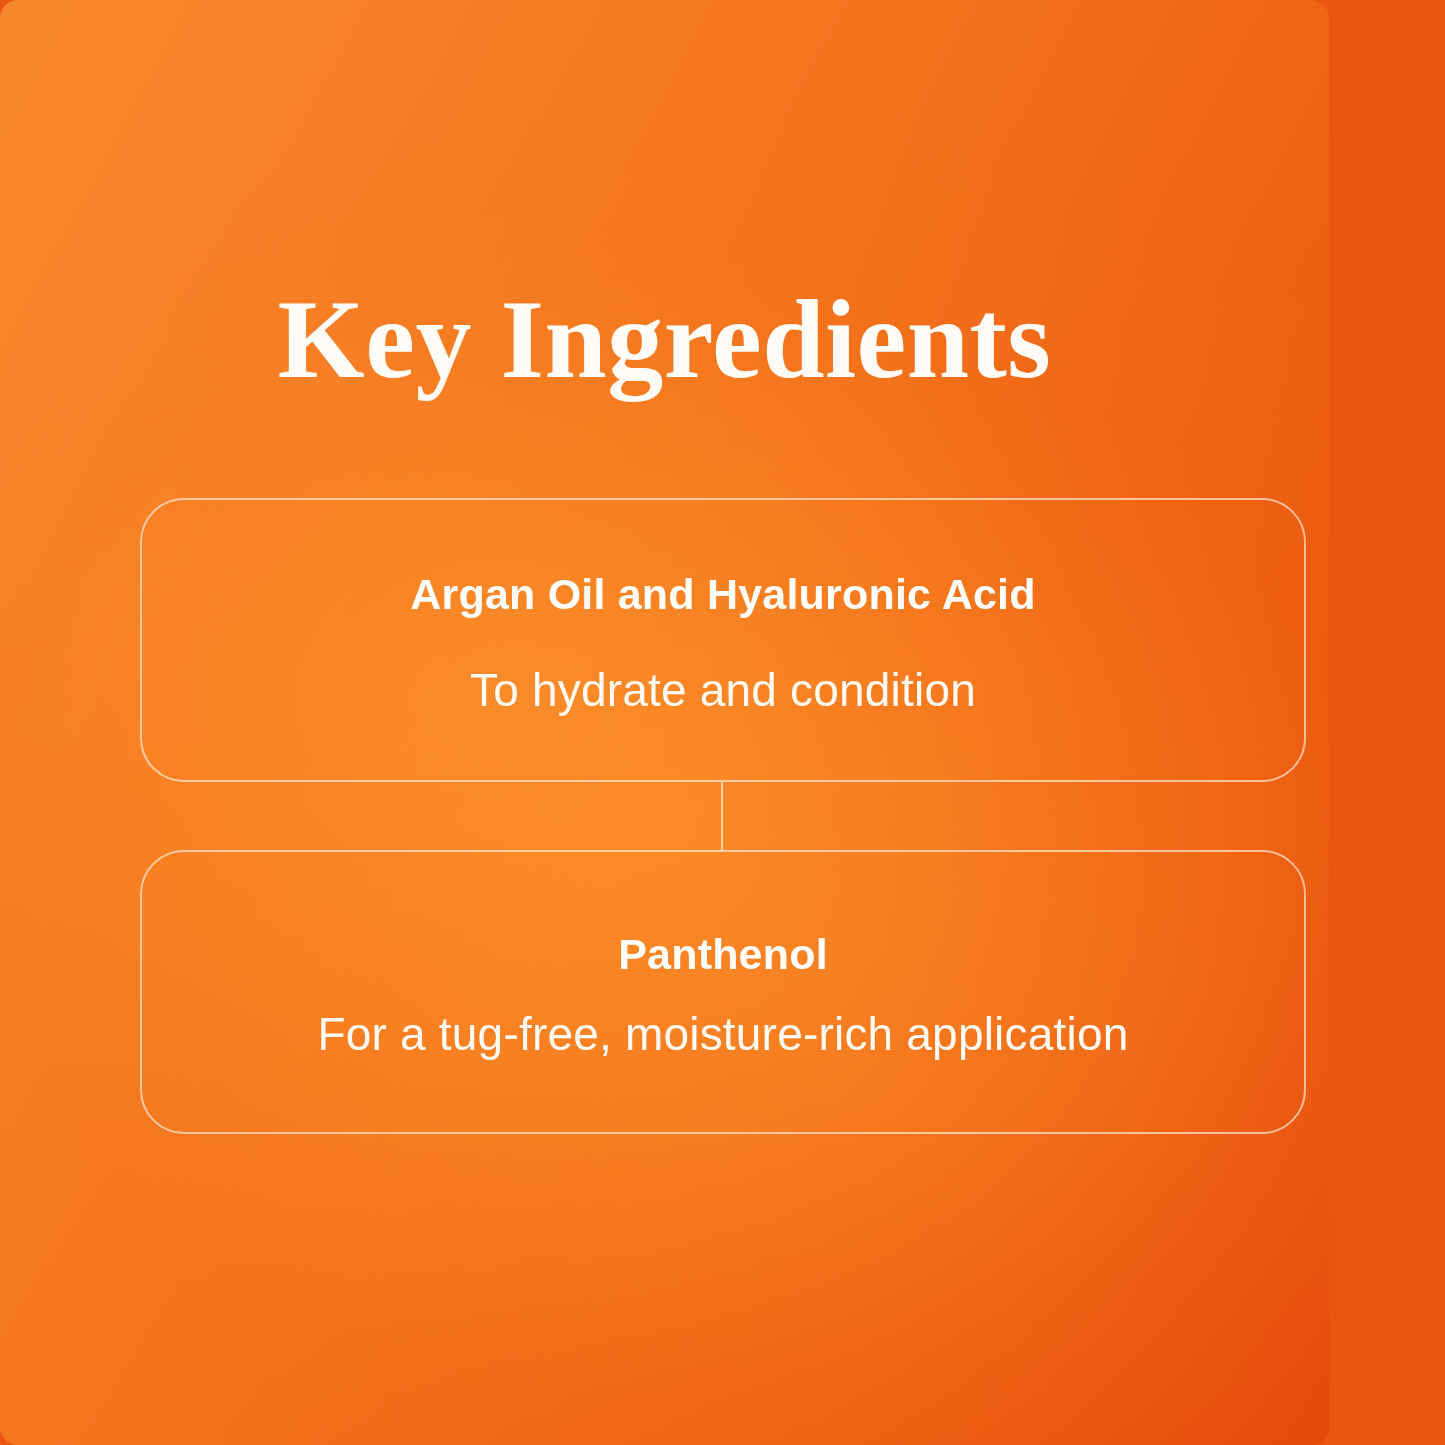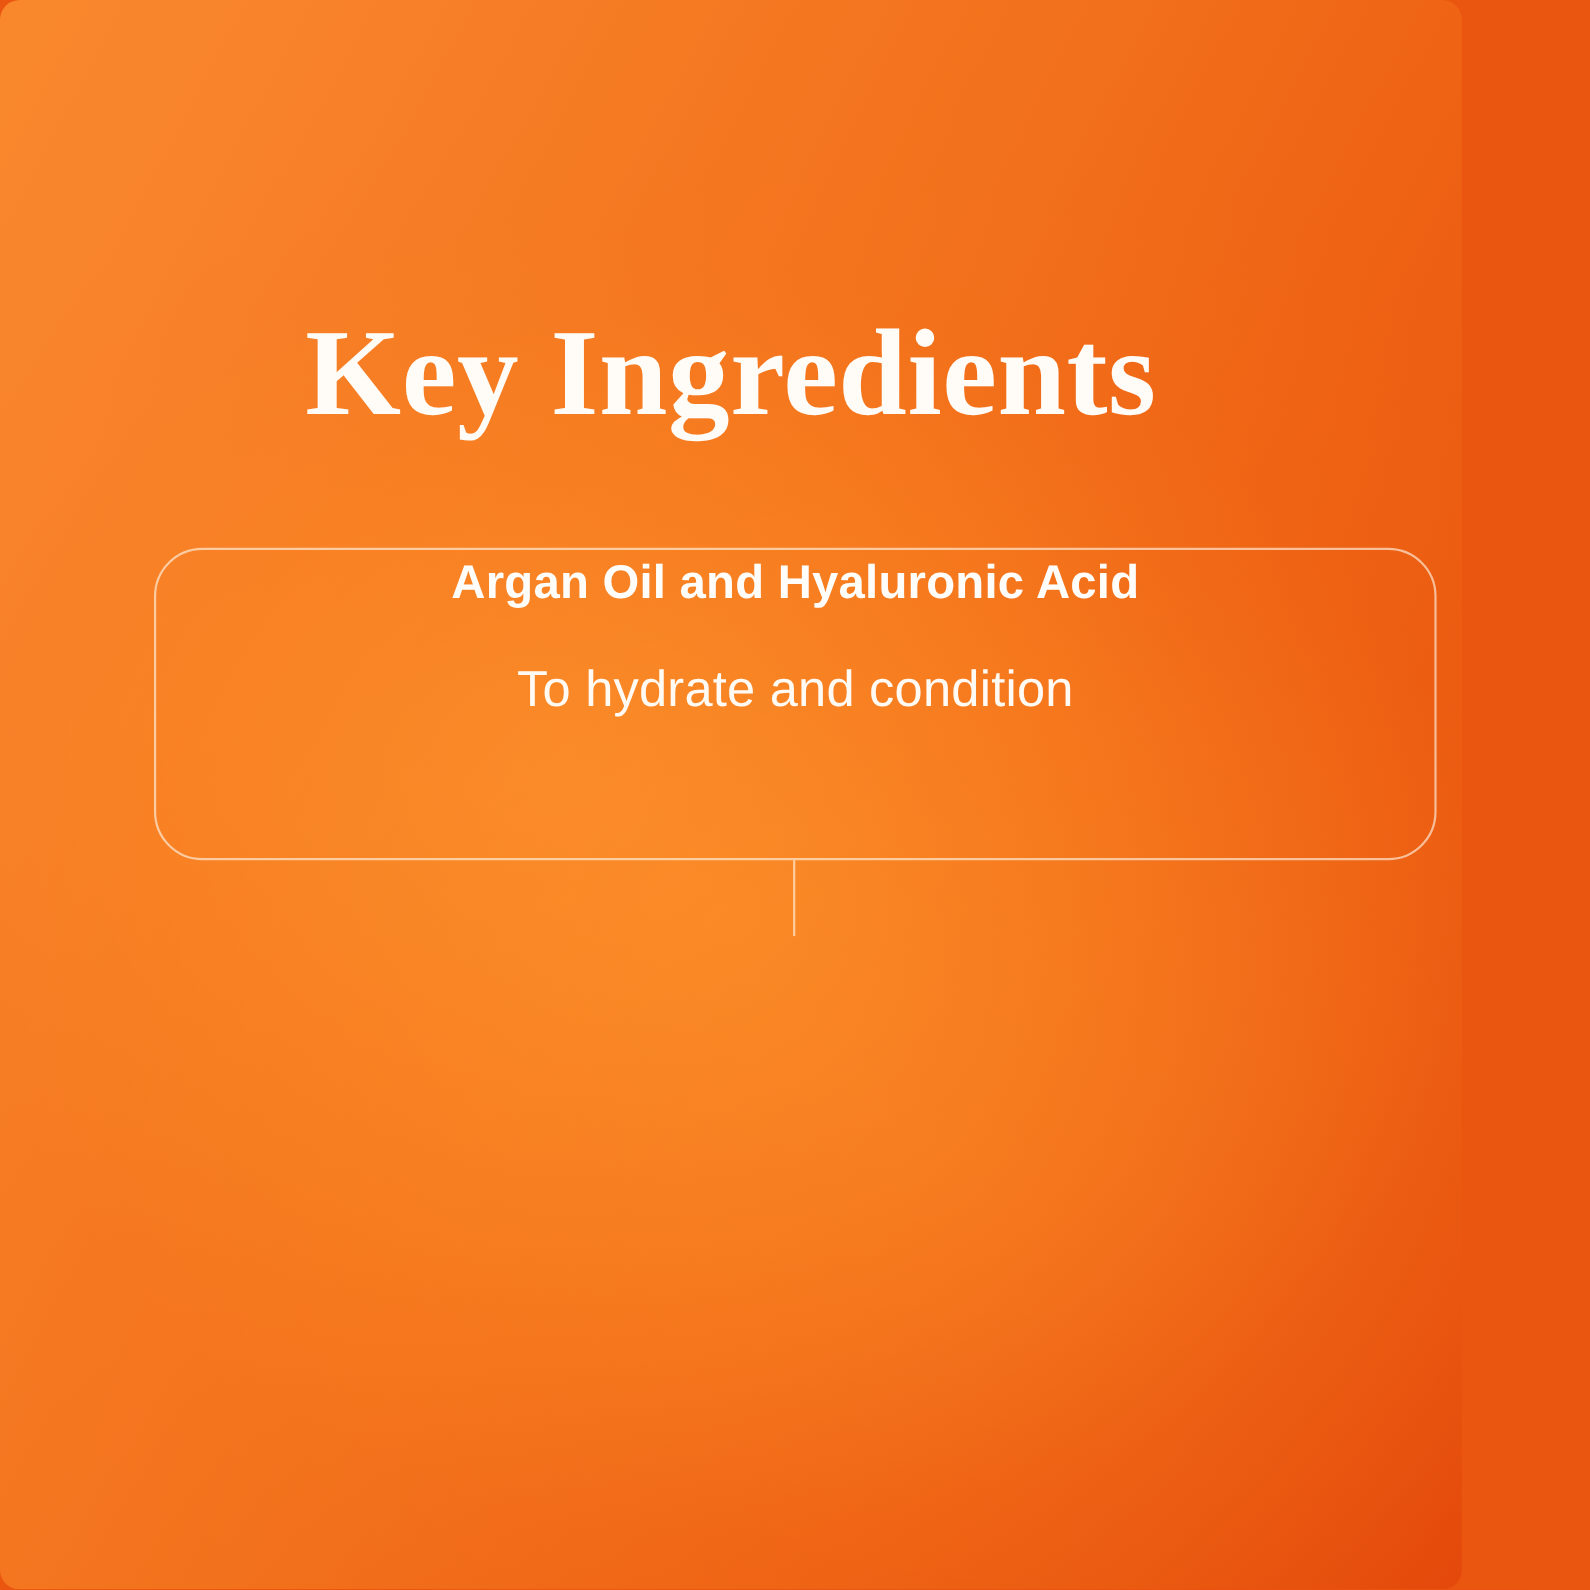--- a/index.html
+++ b/index.html
@@ -68,21 +68,21 @@
     position: absolute;
     left: 140px;
     width: 1166px;
     box-sizing: border-box;
     border: 2px solid rgba(255,248,235,0.62);
     border-radius: 44px;
     background: transparent;
     display: flex;
     flex-direction: column;
     align-items: center;
-    justify-content: flex-start;
+    justify-content: center;
   }
 
   #card-1 { top: 498px;  height: 284px; }
   #card-2 { top: 850px;  height: 284px; }
 
   .card-heading {
     font-family: "Liberation Sans", sans-serif;
     font-weight: 700;
     color: #FFFDFA;
     white-space: nowrap;
@@ -136,14 +136,18 @@
 
   <div id="title">Key Ingredients</div>
 
   <div class="card" id="card-1">
     <div class="card-heading">Argan Oil and Hyaluronic Acid</div>
     <div class="card-sub">To hydrate and condition</div>
   </div>
 
   <div id="connector"></div>
 
+  <div class="card" id="card-2">
+    <div class="card-heading">Panthenol</div>
+    <div class="card-sub">For a tug-free, moisture-rich application</div>
+  </div>
 
 </div>
 
 </body></html>

